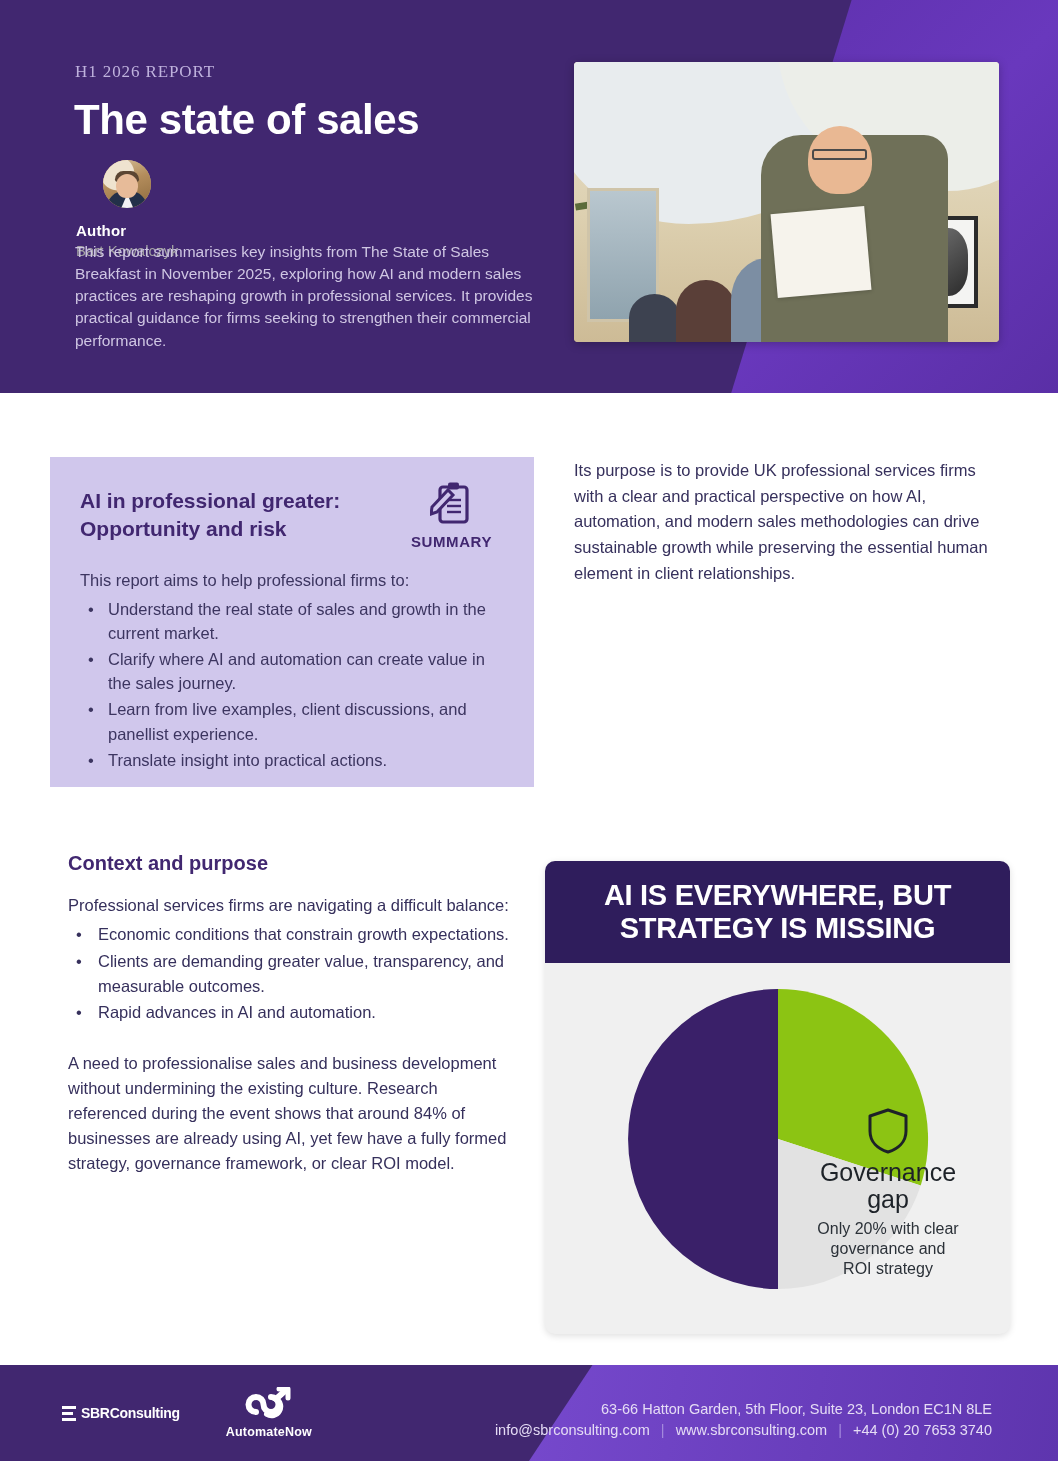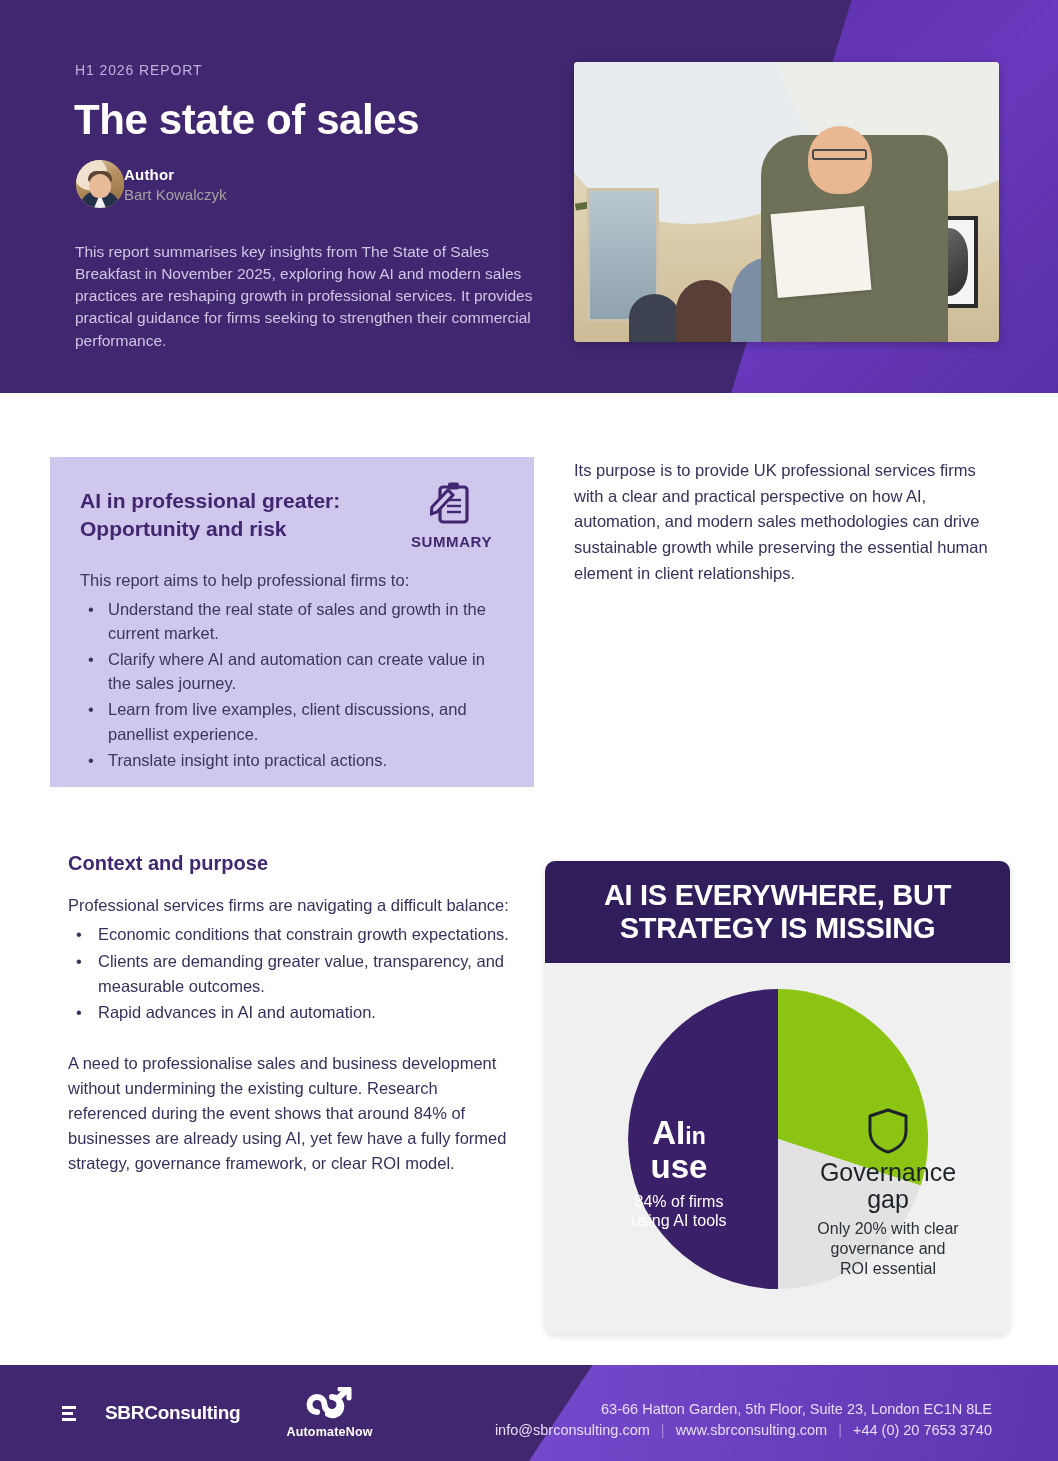--- a/index.html
+++ b/index.html
@@ -28,37 +28,40 @@
   .header-accent {
     position: absolute;
     right: 0; top: 0;
     width: 430px; height: 393px;
     background: linear-gradient(135deg, #5b2fa8 0%, #6938bd 55%, #5a2fa6 100%);
     clip-path: polygon(52% 0, 100% 0, 100% 100%, 100% 100%, 24% 100%);
   }
   .eyebrow {
     position: absolute;
     left: 75px; top: 62px;
-    font-size: 14px;
+    font-size: 17px;
     letter-spacing: 0.9px;
     color: #bfb2dd;
+    font-family: Liberation Serif, serif;
   }
   .main-title {
     position: absolute;
     left: 74px; top: 96px;
     font-size: 42px;
     font-weight: 700;
     color: #ffffff;
     letter-spacing: -0.4px;
   }
   .author-row {
     position: absolute;
     left: 76px; top: 160px;
     display: flex;
     align-items: center;
+    gap: 14px;
+    flex-direction: column;
   }
   .avatar {
     width: 48px; height: 48px;
     border-radius: 50%;
     overflow: hidden;
     flex: 0 0 auto;
     background: #c6a98a;
     position: relative;
   }
   .avatar .av-bg {
@@ -414,21 +417,21 @@
     display: flex;
     align-items: center;
     gap: 5px;
     color: #ffffff;
   }
   .sbr-bars { display: flex; flex-direction: column; gap: 3px; }
   .sbr-bars i { display: block; height: 3px; background: #ffffff; }
   .sbr-bars i:nth-child(1) { width: 14px; }
   .sbr-bars i:nth-child(2) { width: 11px; }
   .sbr-bars i:nth-child(3) { width: 14px; }
-  .sbr-name { font-size: 19px; font-weight: 700; letter-spacing: -0.3px; margin-left: 24px; }
+  .sbr-name { font-size: 14px; font-weight: 700; letter-spacing: -0.3px; }
   .an-logo { text-align: center; color: #ffffff; }
   .an-logo svg { display: block; margin: 0 auto; }
   .an-name {
     margin-top: 2px;
     font-size: 12.5px;
     font-weight: 700;
     letter-spacing: 0.2px;
   }
   .footer-contact {
     position: absolute;
@@ -539,43 +542,33 @@
       <svg class="pie" viewBox="0 0 320 320">
 
         <path d="M160 160 L160 10 A150 150 0 0 0 160 310 Z" fill="#3a2069"></path>
 
         <path d="M160 160 L160 10 A150 150 0 0 1 302.7 206.4 Z" fill="#8cc413"></path>
 
         <path d="M160 160 L302.7 206.4 A150 150 0 0 1 160 310 Z" fill="#e2e2e2"></path>
       </svg>
 
       <div class="pie-labels">
-        <div class="ai-label">
-          <div class="big">
-            <span>AI</span><span class="sm">in</span><br>
-            <span>use</span>
-          </div>
-          <div class="sub">
-            <span>84% of firms</span><br>
-            <span>using AI tools</span>
-          </div>
-        </div>
 
         <div class="gov-label">
           <svg class="shield" width="44" height="48" viewBox="0 0 44 48">
             <path d="M22 3 L40 9 V24 C40 35 32 42 22 45 C12 42 4 35 4 24 V9 Z" fill="#8cc413" stroke="#1d2228" stroke-width="3" stroke-linejoin="round"></path>
           </svg>
           <div class="big">
             <span>Governance</span><br>
             <span>gap</span>
           </div>
           <div class="sub">
             <span>Only 20% with clear</span><br>
             <span>governance and</span><br>
-            <span>ROI essential</span>
+            <span>ROI strategy</span>
           </div>
         </div>
       </div>
     </div>
   </section>
 
   <footer class="footer">
     <div class="footer-accent"></div>
 
     <div class="footer-logos">

